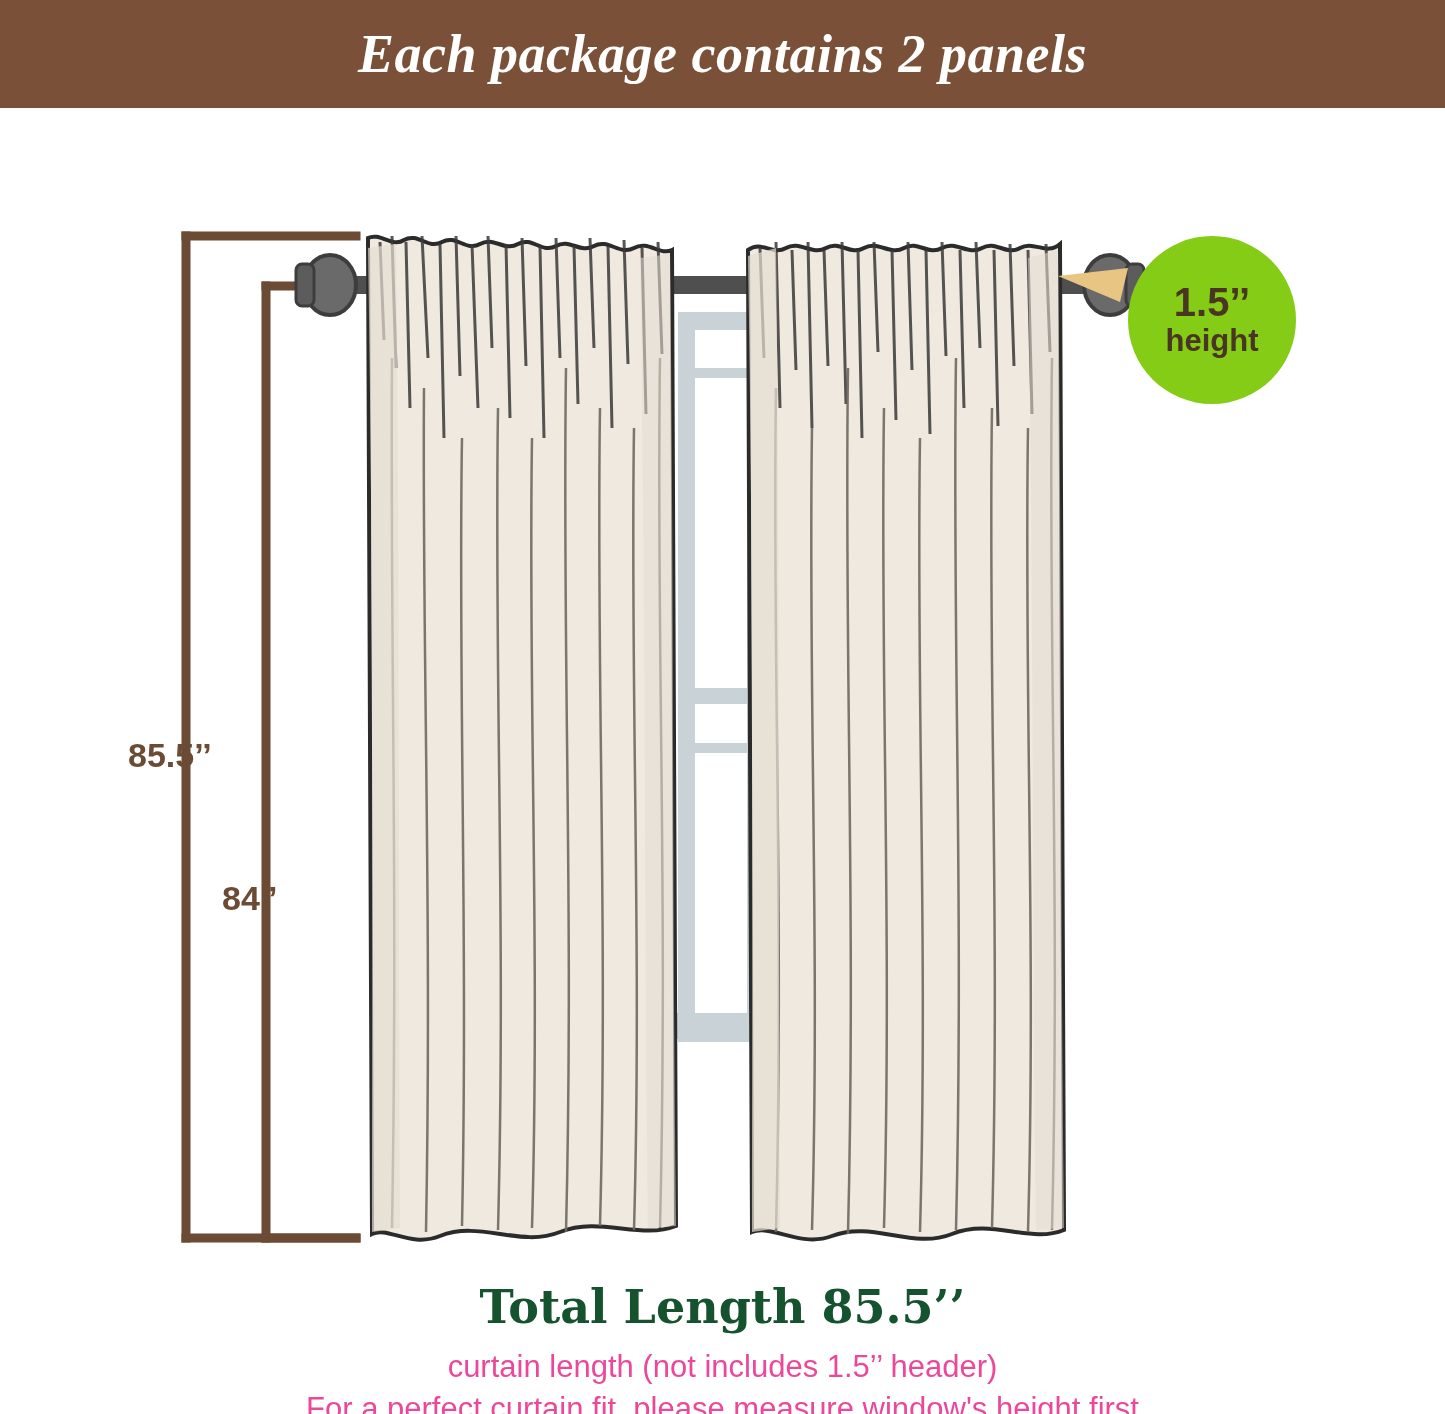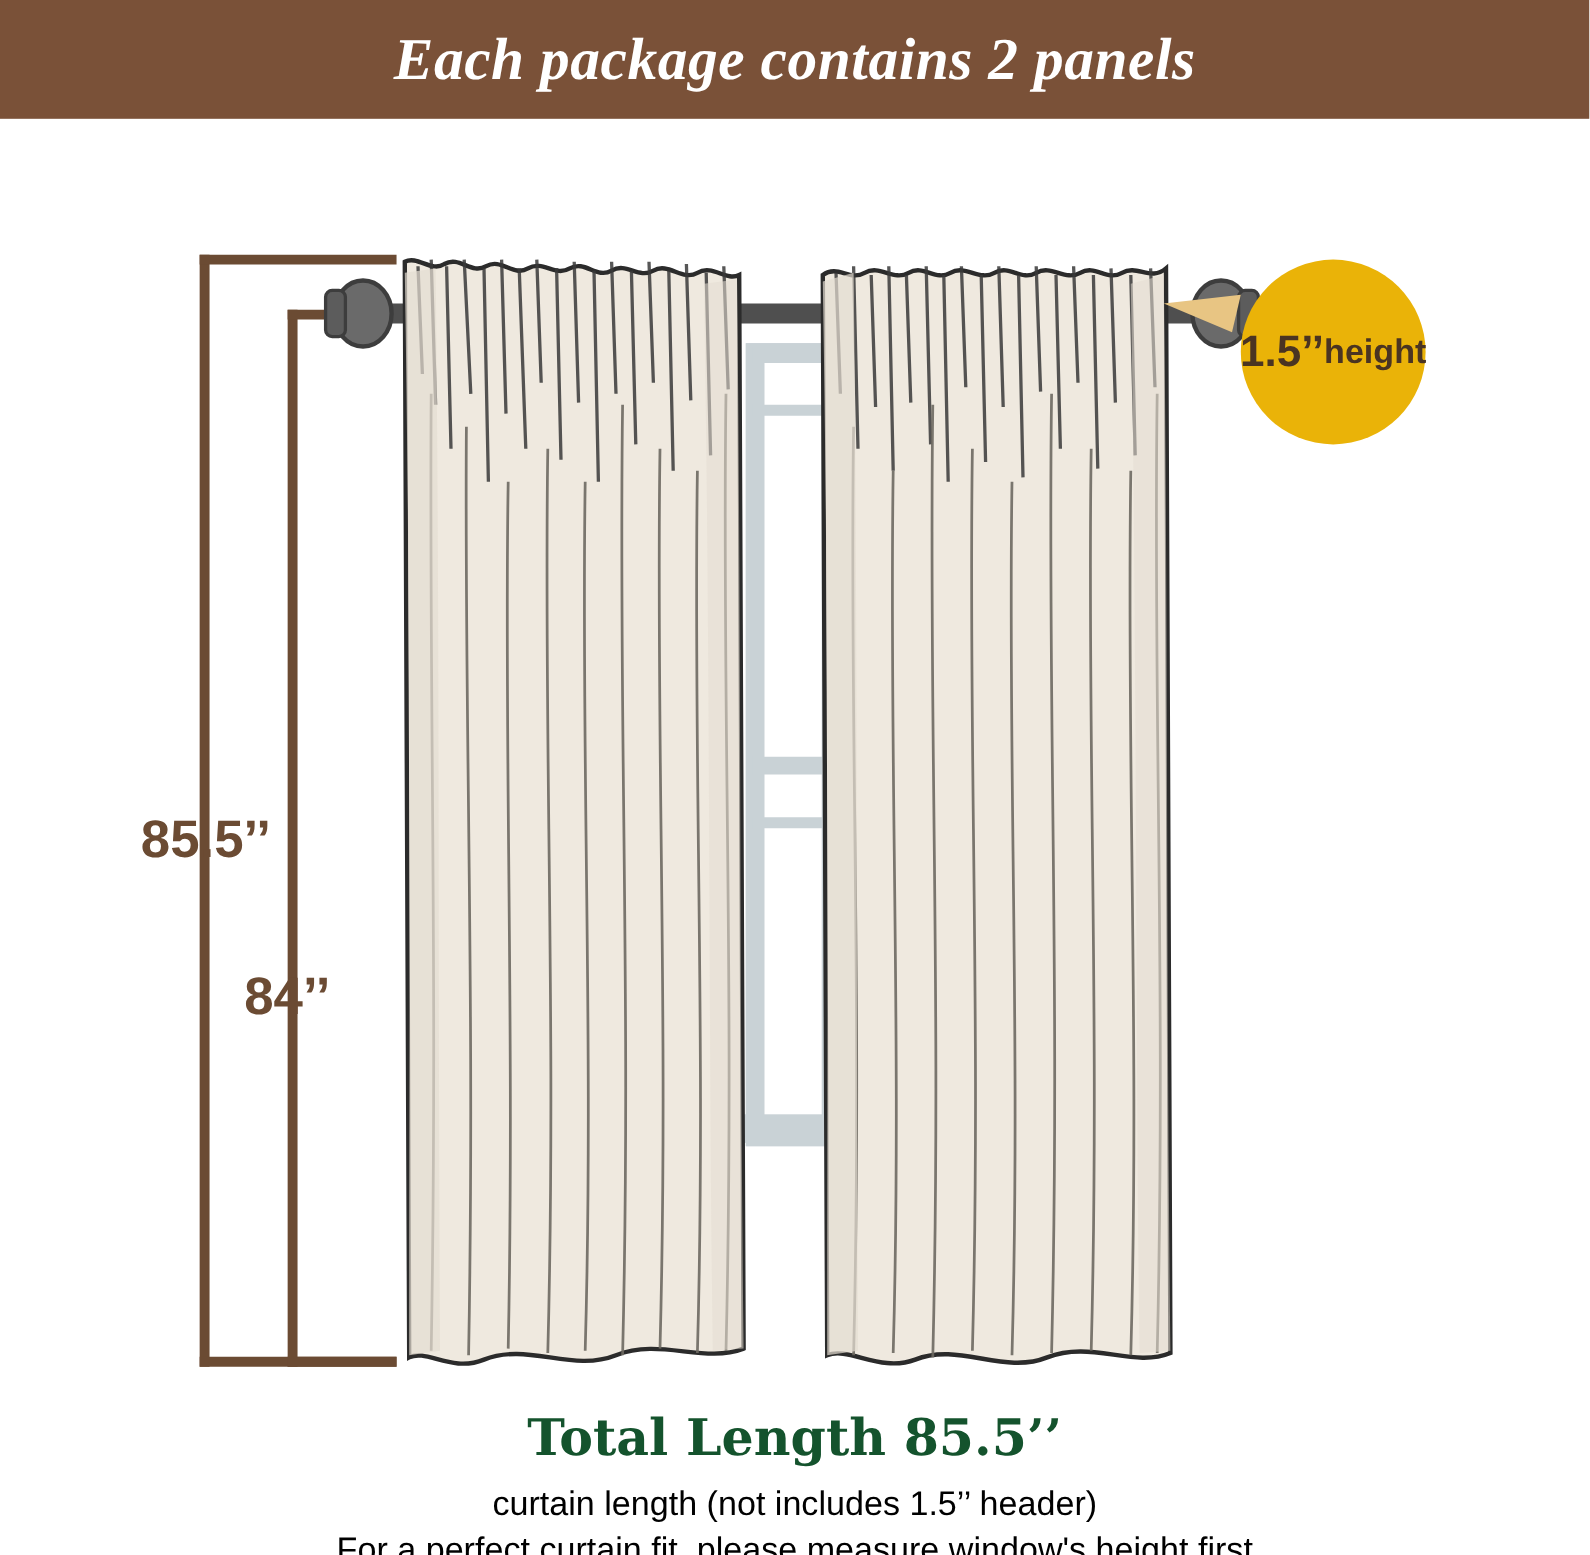--- a/index.html
+++ b/index.html
@@ -41,35 +41,35 @@
   }
   svg.diagram {
     position: absolute;
     left: 0; top: 0;
   }
   .dim-label {
     position: absolute;
     color: #6b4b33;
     font-family: "Liberation Sans", sans-serif;
     font-weight: bold;
-    font-size: 48px;
+    font-size: 34px;
     white-space: nowrap;
   }
   #label-855 { left: 128px; top: 628px; }
   #label-84  { left: 222px; top: 771px; }
   .callout {
     position: absolute;
     left: 1128px;
     top: 128px;
     width: 168px;
     height: 168px;
     border-radius: 50%;
-    background: #eab308;
+    background: #84cc16;
     display: flex;
-    flex-direction: row;
+    flex-direction: column;
     align-items: center;
     justify-content: center;
     text-align: center;
   }
   .callout .c-big {
     color: #4a3422;
     font-weight: bold;
     font-size: 40px;
     line-height: 1.05;
   }
@@ -87,21 +87,21 @@
     text-align: center;
   }
   .foot-title {
     color: #14532d;
     font-family: "DejaVu Serif", serif;
     font-weight: bold;
     font-size: 46px;
     margin-bottom: 12px;
   }
   .foot-line {
-    color: #000000;
+    color: #ec4899;
     font-family: "Liberation Sans", sans-serif;
     font-size: 31px;
     line-height: 1.35;
   }
 </style>
 </head>
 <body>
 
 <div class="banner">
   <div class="banner-text">Each package contains 2 panels</div>

